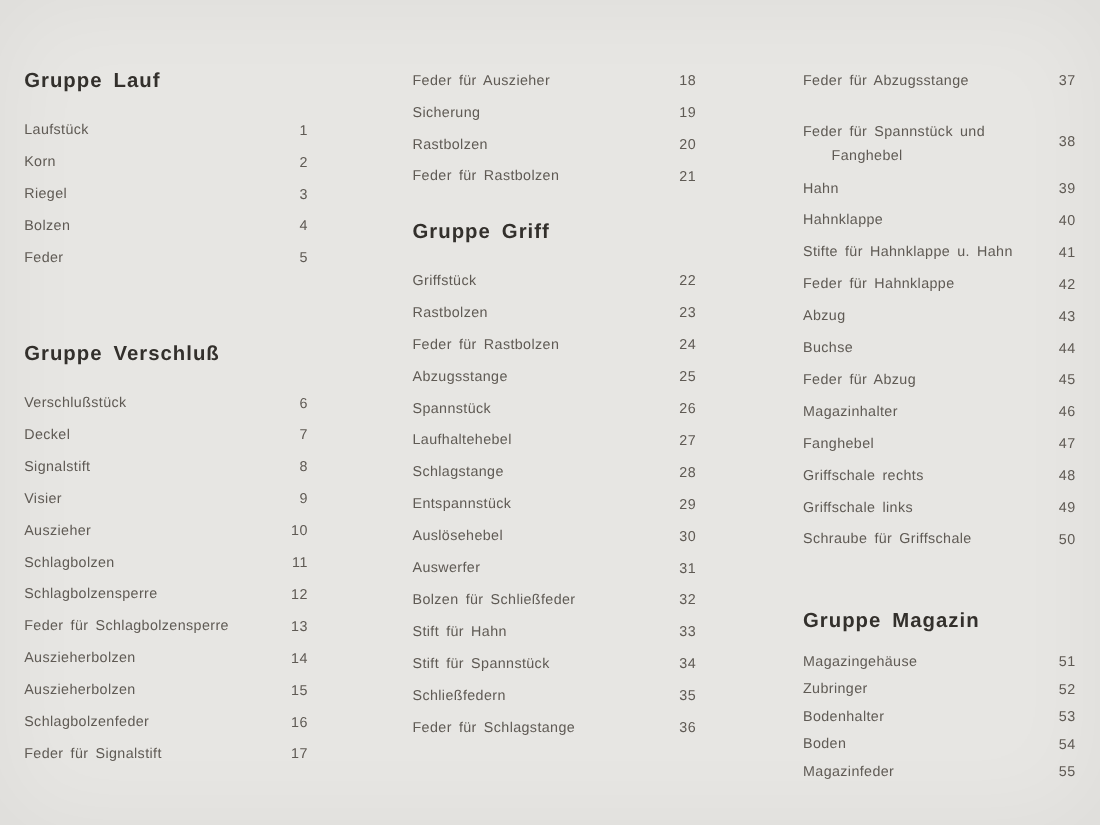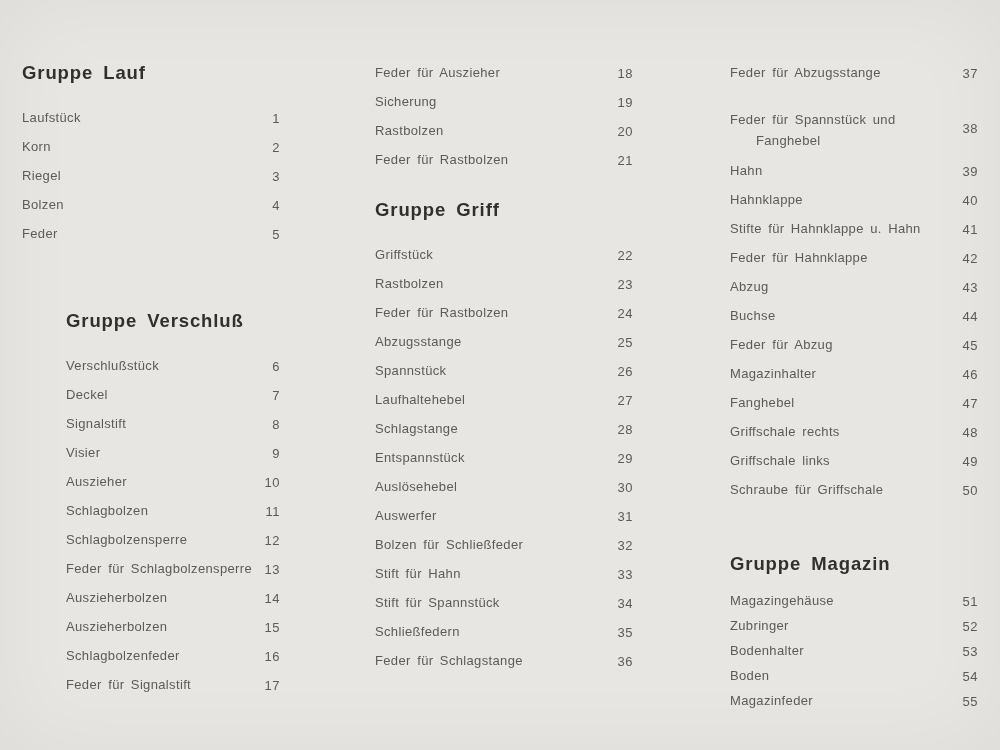--- a/index.html
+++ b/index.html
@@ -16,21 +16,21 @@
     overflow: hidden;
   }
   .column {
     position: absolute;
     top: 58px;
   }
   .column-left   { left: 22px;  width: 258px; padding-top: 4px; }
   .column-middle { left: 375px; width: 258px; }
   .column-right  { left: 730px; width: 248px; }
 
-  .column-left   .section + .section { margin-top: 62px; margin-left: 44px; }
+  .column-left   .section + .section { margin-top: 62px; }
   .column-middle .section + .section { margin-top: 25px; }
   .column-right  .section + .section { margin-top: 49px; }
 
   .section-heading {
     height: 22px;
     line-height: 22px;
     margin-bottom: 19px;
     font-size: 18.5px;
     font-weight: bold;
     letter-spacing: 0.9px;

